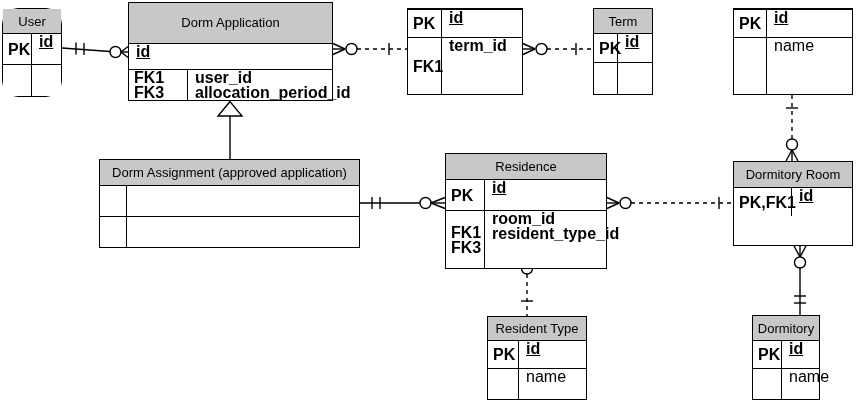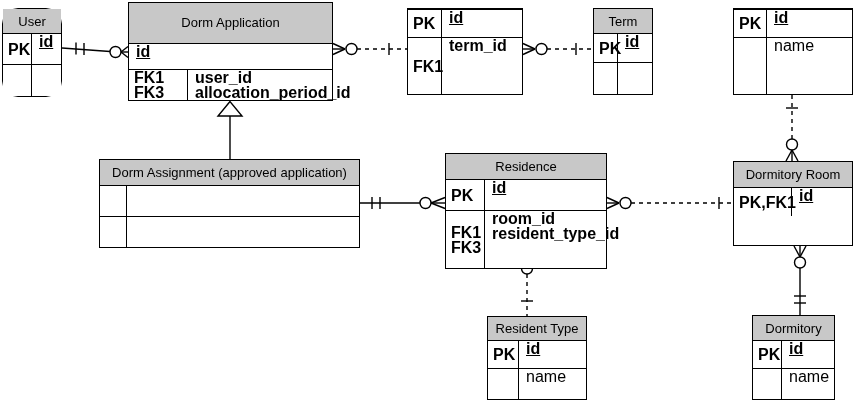--- a/index.html
+++ b/index.html
@@ -331,21 +331,21 @@
     <div class="esec grow">
       <div class="kcol">
           <div class="cell"></div>
         </div>
       <div class="acol">
           <div class="cell">name</div>
         </div>
     </div>
   </div>
 
-  <div class="entity" style="left:752px;top:315px;width:83px;height:85px;--kw:29px;">
+  <div class="entity" style="left:752px;top:315px;width:68px;height:85px;--kw:29px;">
     <div class="ehdr" style="height:24px">Dormitory</div>
     <div class="esec" style="height:28px">
       <div class="kcol">
           <div class="cell b">PK</div>
         </div>
       <div class="acol">
           <div class="cell b u">id</div>
         </div>
     </div>
     <div class="esec grow">

